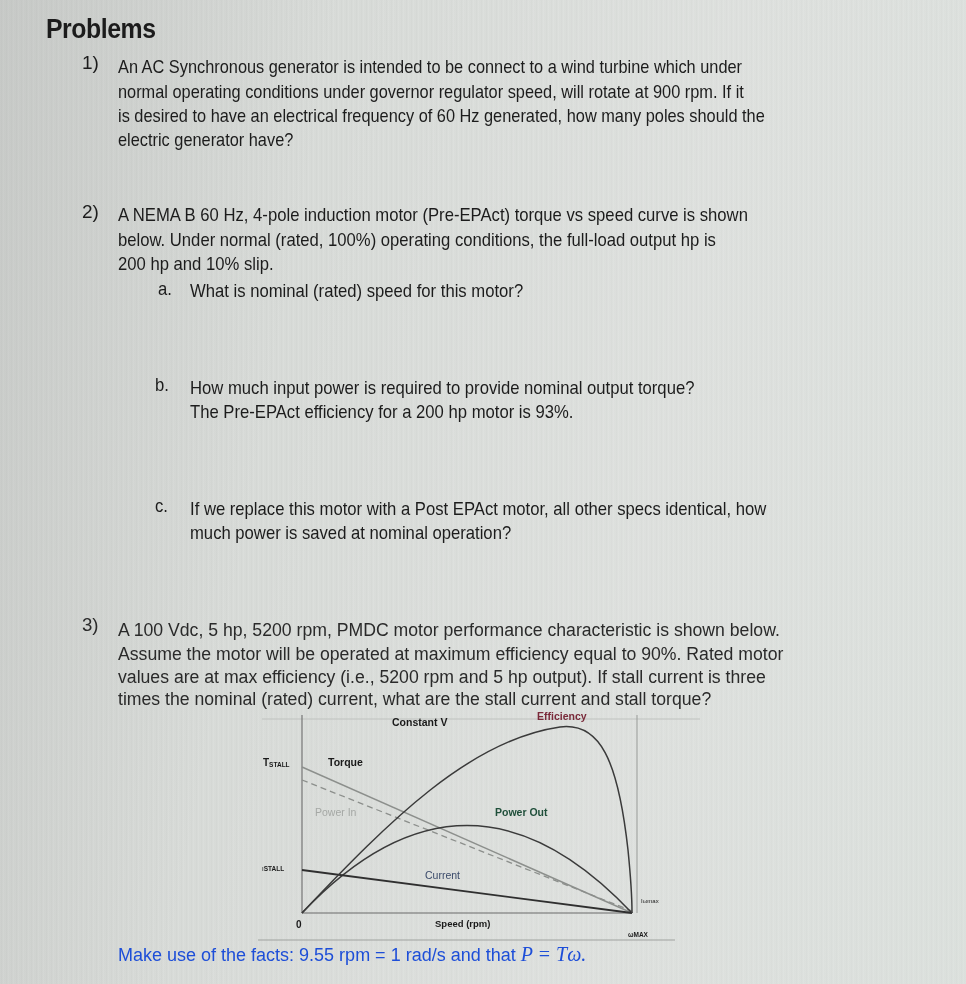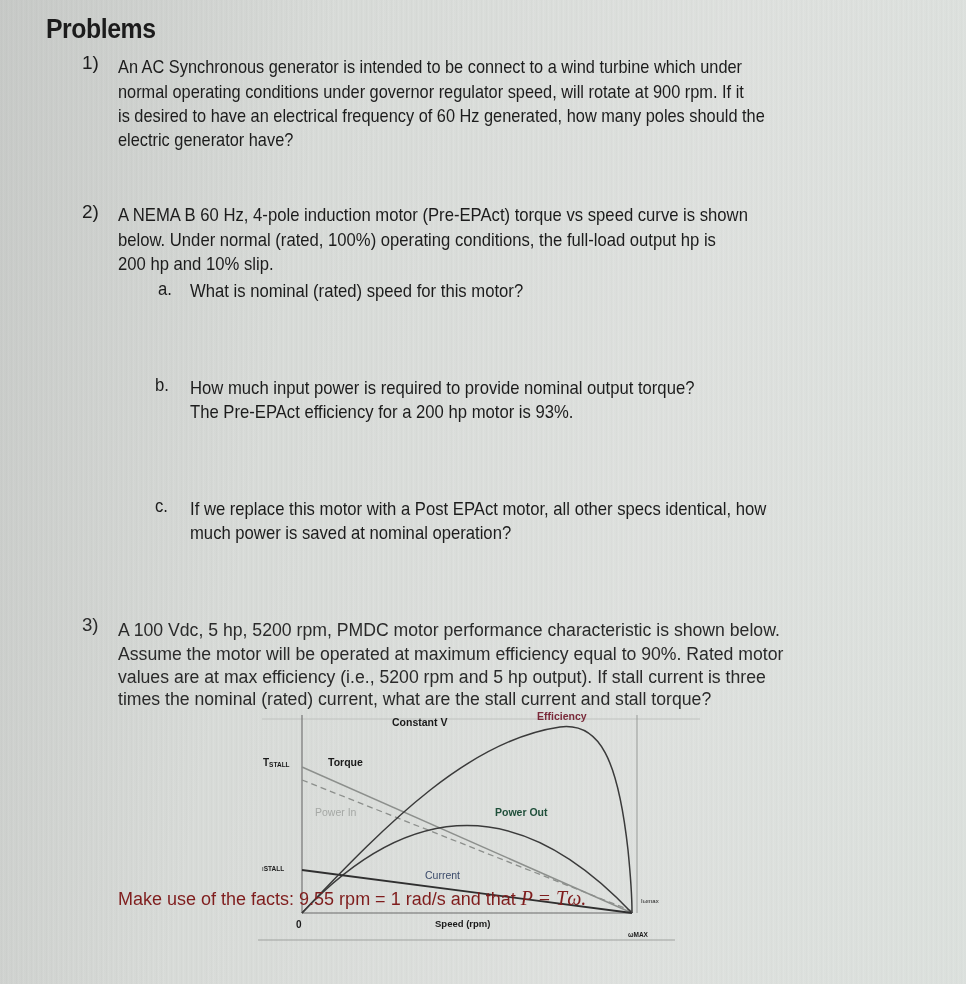--- a/index.html
+++ b/index.html
@@ -14,21 +14,21 @@
       background: linear-gradient(100deg, rgba(120,120,120,0.18) 0%, rgba(255,255,255,0.0) 30%, rgba(255,255,255,0.15) 65%, rgba(230,240,235,0.25) 100%);
       pointer-events:none;
     }
     .abs { position:absolute; white-space:nowrap; }
     .title { left:46px; top:14px; font-size:27px; font-weight:bold; letter-spacing:-0.5px; transform:scaleX(0.92); transform-origin:left; }
     .p1 { font-size:19px; line-height:23px; transform:scaleX(0.86); transform-origin:left; }
     .p2 { font-size:18.5px; line-height:24px; transform:scaleX(0.9); transform-origin:left; }
     .p3 { font-size:18px; line-height:22px; transform:scaleX(0.98); transform-origin:left; color:#2a2a2a; }
     .num { font-size:19px; }
     .chart-svg { position:absolute; left:240px; top:700px; }
-    .footer { left:118px; top:887px; font-size:18px; color:#7f1d1d; }
+    .footer { left:118px; top:943px; font-size:18px; color:#1d4ed8; }
     .footer i { font-family: "Liberation Serif", serif; font-size:20px; }
   </style>
 </head>
 <body>
 
 <div class="sheen"></div>
 
 <div class="abs title">Problems</div>
 
 <div>

